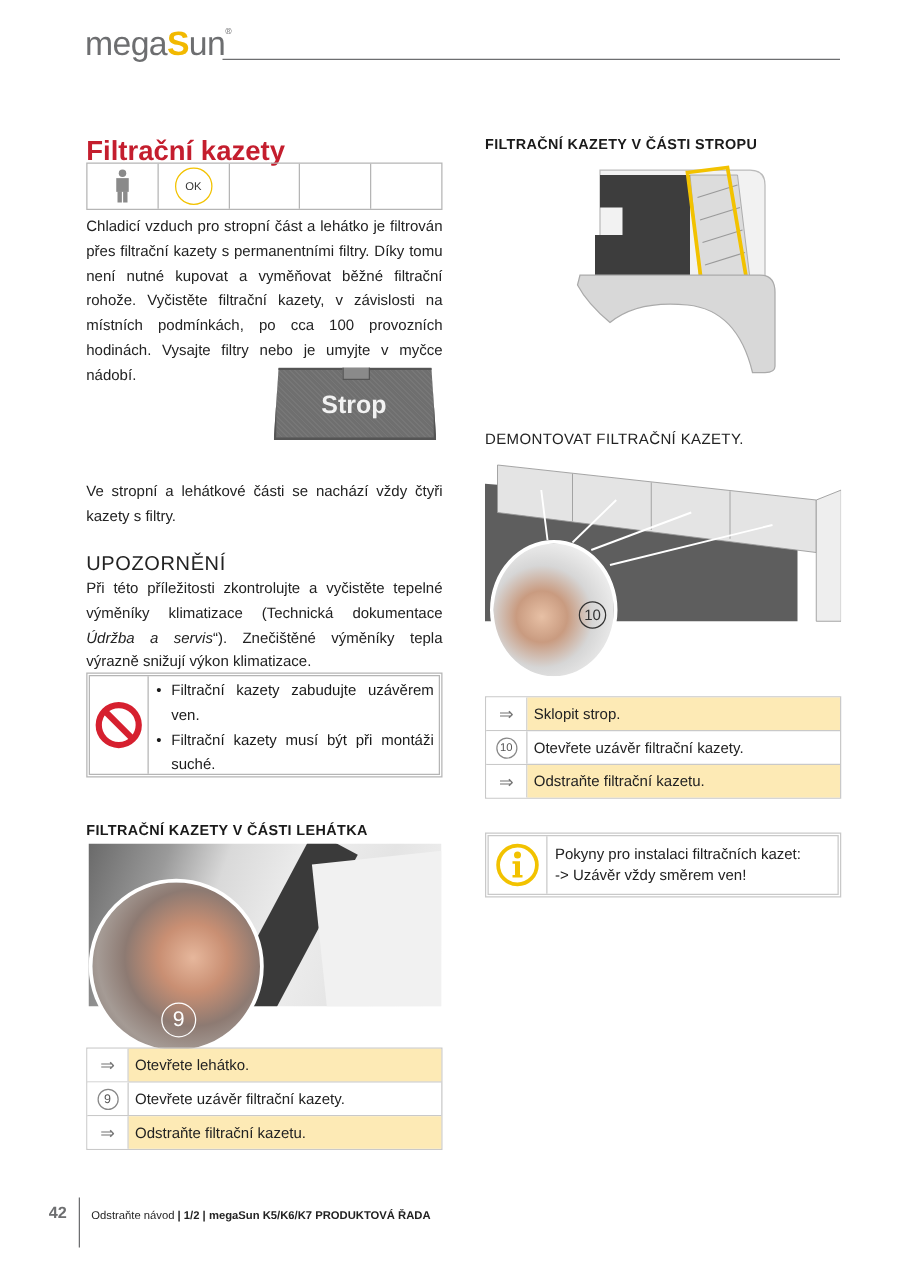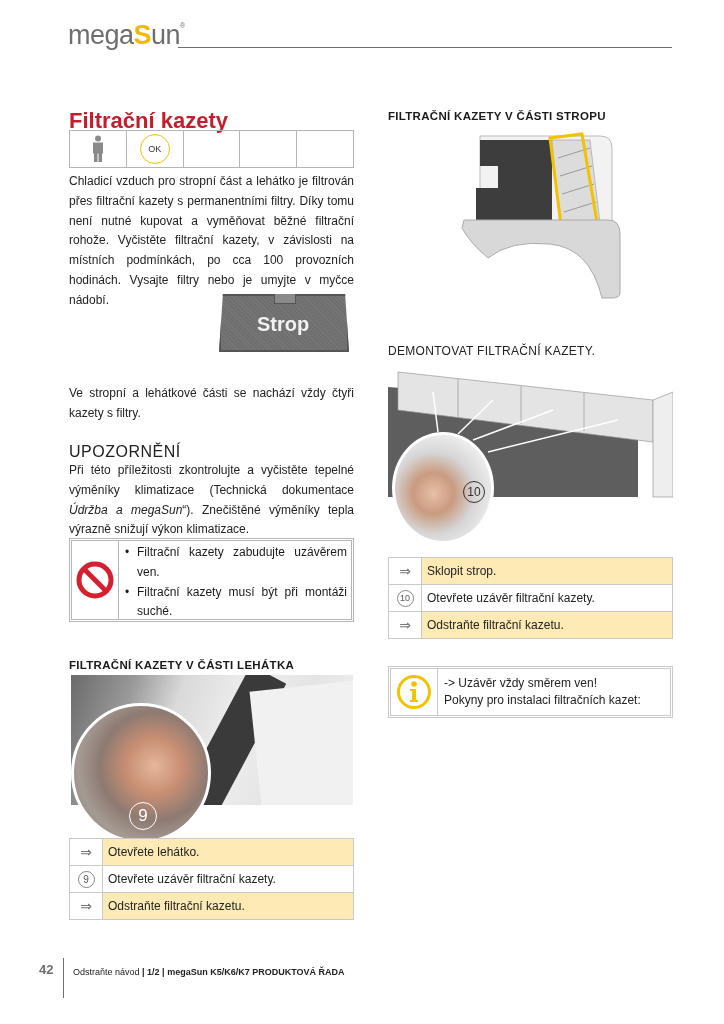--- a/index.html
+++ b/index.html
@@ -106,21 +106,21 @@
 <div class="abs filters">
   <div class="filter" style="left:150px; top:6px; width:126px; height:54px; clip-path: polygon(3% 0, 97% 0, 100% 100%, 0 100%);">
     <div class="tab"></div>
     <div class="label" style="left:36px; top:17px;">Strop</div>
   </div>
 </div>
 
 <div class="abs para p2">Ve stropní a lehátkové části se nachází vždy čtyři kazety s filtry.</div>
 
 <div class="abs warn-head">UPOZORNĚNÍ</div>
-<div class="abs para p3"><span>Při této příležitosti zkontrolujte a vyčistěte tepelné výměníky klimatizace (Technická dokumentace </span><em>Údržba a megaSun</em><span>“). Znečištěné výměníky tepla výrazně snižují výkon klimatizace.</span></div>
+<div class="abs para p3"><span>Při této příležitosti zkontrolujte a vyčistěte tepelné výměníky klimatizace (Technická dokumentace </span><em>Údržba a servis</em><span>“). Znečištěné výměníky tepla výrazně snižují výkon klimatizace.</span></div>
 
 <div class="abs warning-box">
   <div class="icon-cell">
     <svg width="40" height="40" viewBox="0 0 40 40">
       <circle cx="20" cy="20" r="16" fill="#ffffff" stroke="#d6202f" stroke-width="5"></circle>
       <line x1="9" y1="9" x2="31" y2="31" stroke="#d6202f" stroke-width="5"></line>
     </svg>
   </div>
   <div class="text-cell">
     <div class="bullet">
@@ -214,20 +214,20 @@
 
 <div class="abs info-box">
   <div class="icon-cell">
     <svg width="36" height="36" viewBox="0 0 36 36">
       <circle cx="18" cy="18" r="15.5" fill="#ffffff" stroke="#f2c200" stroke-width="3"></circle>
       <circle cx="18" cy="10" r="2.8" fill="#f2c200"></circle>
       <path d="M14 15 L20 15 L20 26 L22 26 L22 28 L14 28 L14 26 L16 26 L16 17 L14 17 Z" fill="#f2c200"></path>
     </svg>
   </div>
   <div class="text-cell">
+    <div>Pokyny pro instalaci filtračních kazet:</div>
     <div>-&gt; Uzávěr vždy směrem ven!</div>
-    <div>Pokyny pro instalaci filtračních kazet:</div>
   </div>
 </div>
 
 <div class="abs page-num">42</div>
 <div class="abs footer-rule"></div>
 <div class="abs footer-text"><span>Odstraňte návod</span><b> | </b><b>1/2</b><b> | </b><b>megaSun K5/K6/K7 PRODUKTOVÁ ŘADA</b></div>
 
 </body></html>

